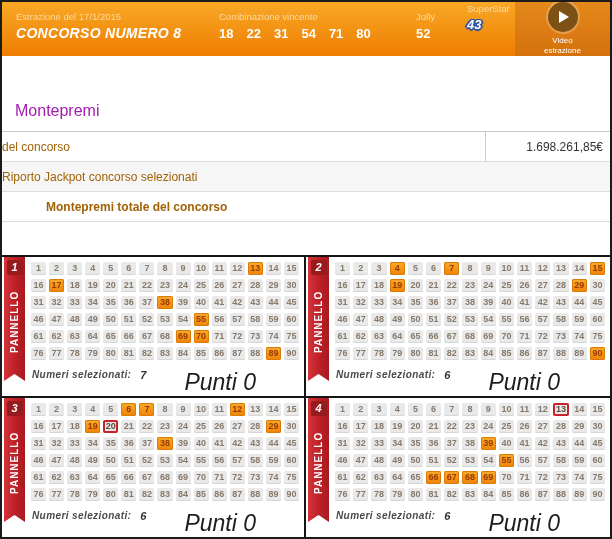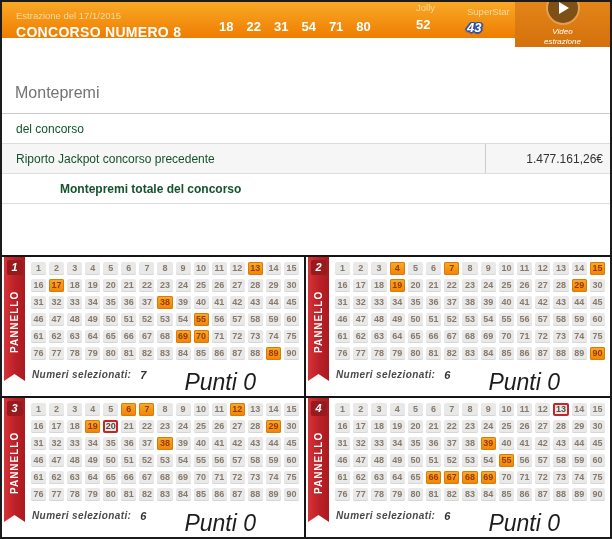--- a/index.html
+++ b/index.html
@@ -5,59 +5,58 @@
   * { box-sizing: border-box; margin: 0; padding: 0; }
   html,body { background:#fff; }
   body { font-family: "Liberation Sans", sans-serif; }
   .page{
     position:relative; width:612px; height:539px;
     border:2px solid #1b1b1b; background:#fff; overflow:hidden;
   }
 
   
   .header{
-    height:36px; display:flex; align-items:center;
+    height:54px; display:flex; align-items:flex-start;
     background:linear-gradient(#f9a826,#ee7d01);
   }
   .h-left{ width:203px; padding:9px 0 0 14px; }
   .estrazione{ font-size:9.5px; color:#fcd9a2; }
-  .concorso{ font-size:14px; font-weight:bold; color:#fff; margin-top:3px; letter-spacing:.3px;}
+  .concorso{ font-size:14px; font-weight:bold; color:#fff; margin-top:3px; letter-spacing:.3px;font-style:italic;}
   .h-div{ width:1px; background:rgba(255,255,255,.55); margin:10px 0; }
   .h-comb{ width:199px; padding:9px 0 0 13px; }
   .h-sec-label{ font-size:9.5px; color:#fcd9a2; }
   .num-row{ display:flex; gap:13px; margin-top:4px; }
   .num-row span{ font-size:13px; font-weight:bold; color:#fff; }
   .h-jolly{ width:52px; padding:9px 0 16px 10px; }
   .h-jolly .val, .h-superstar .val{ font-size:13px; font-weight:bold; color:#fff; margin-top:4px; }
   .h-superstar{ width:56px; padding:1px 0 0 8px; }
   .superstar-num{
     display:inline-block; font-size:13px; font-weight:bold; font-style:italic; color:#fff; margin-top:3px;
     text-shadow:-1px -1px 0 #2d52a5, 1px -1px 0 #2d52a5, -1px 1px 0 #2d52a5,
                  1px 1px 0 #2d52a5, 0 2px 1px #2d52a5, 2px 0 1px #2d52a5, -2px 0 1px #2d52a5;
   }
   .h-video{
     flex:1; background:linear-gradient(#e5891b,#d4710c);
     display:flex; flex-direction:column; align-items:center; justify-content:center;
     cursor:pointer;
-    font-style:italic;
   }
   .play-circle{
     width:30px; height:30px; border-radius:50%; background:#7d5016;
     display:flex; align-items:center; justify-content:center;
     box-shadow:0 0 0 2px rgba(255,255,255,.25);
   }
   .play-tri{ width:0; height:0; border-left:10px solid #fff; border-top:6px solid transparent; border-bottom:6px solid transparent; margin-left:3px; }
   .video-label{ font-size:8px; color:#fff; text-align:center; line-height:1.25; margin-top:4px; white-space:pre-line; }
 
   
-  .mp-title{ margin:46px 0 11px 13px; font-size:16px; font-weight:500; color:#737373; }
+  .mp-title{ margin:46px 0 11px 13px; font-size:16px; font-weight:500; color:#a21caf; }
   .mp-table{ border-top:1px solid #c9c9c9; }
   .mp-row{ display:flex; height:30px; align-items:stretch; border-bottom:1px solid #ddd; }
   .mp-row:nth-child(even){ background:#f6f6f6; }
-  .mp-label{ flex:1; display:flex; align-items:center; padding-left:14px; font-size:12px; color:#14532d; }
+  .mp-label{ flex:1; display:flex; align-items:center; font-size:12px; color:#a16207; }
   .mp-value{
     width:125px; border-left:1px solid #ccc; display:flex; align-items:center;
     justify-content:flex-end; padding-right:7px; font-size:12px; color:#333;
   }
   .mp-row.bold .mp-label{ font-weight:bold;margin-left:44px; }
 
   
   .panels{
     position:absolute; left:0; right:0; bottom:0; top:253px;
     border-top:2px solid #151515;
@@ -111,20 +110,21 @@
 
 <div class="page">
 
   <div class="header">
     <div class="h-left">
       <div class="estrazione">Estrazione del 17/1/2015</div>
       <div class="concorso">CONCORSO NUMERO 8</div>
     </div>
     <div class="h-div"></div>
     <div class="h-comb">
+      <div class="h-sec-label">Combinazione vincente</div>
       <div class="num-row" id="winning-numbers">
           <span>18</span>
           <span>22</span>
           <span>31</span>
           <span>54</span>
           <span>71</span>
           <span>80</span>
         </div>
     </div>
     <div class="h-div"></div>
@@ -143,24 +143,24 @@
         </div>
       <div class="video-label">Video
 estrazione</div>
     </div>
   </div>
 
   <div class="mp-title">Montepremi</div>
   <div class="mp-table" id="mp-table">
       <div class="mp-row">
         <div class="mp-label">del concorso</div>
+        <div class="mp-value">1.698.261,85€</div>
       </div>
       <div class="mp-row">
-        <div class="mp-label">Riporto Jackpot concorso precedente</div>
-        <div class="mp-value">1.477.161,26€</div>
+        <div class="mp-label">Riporto Jackpot concorso selezionati</div>
       </div>
       <div class="mp-row bold">
         <div class="mp-label">Montepremi totale del concorso</div>
       </div>
     </div>
 
   <div class="panels" id="panels">
   <div class="panel">
     <div class="ribbon">
       <span class="ribbon-num">1</span>

